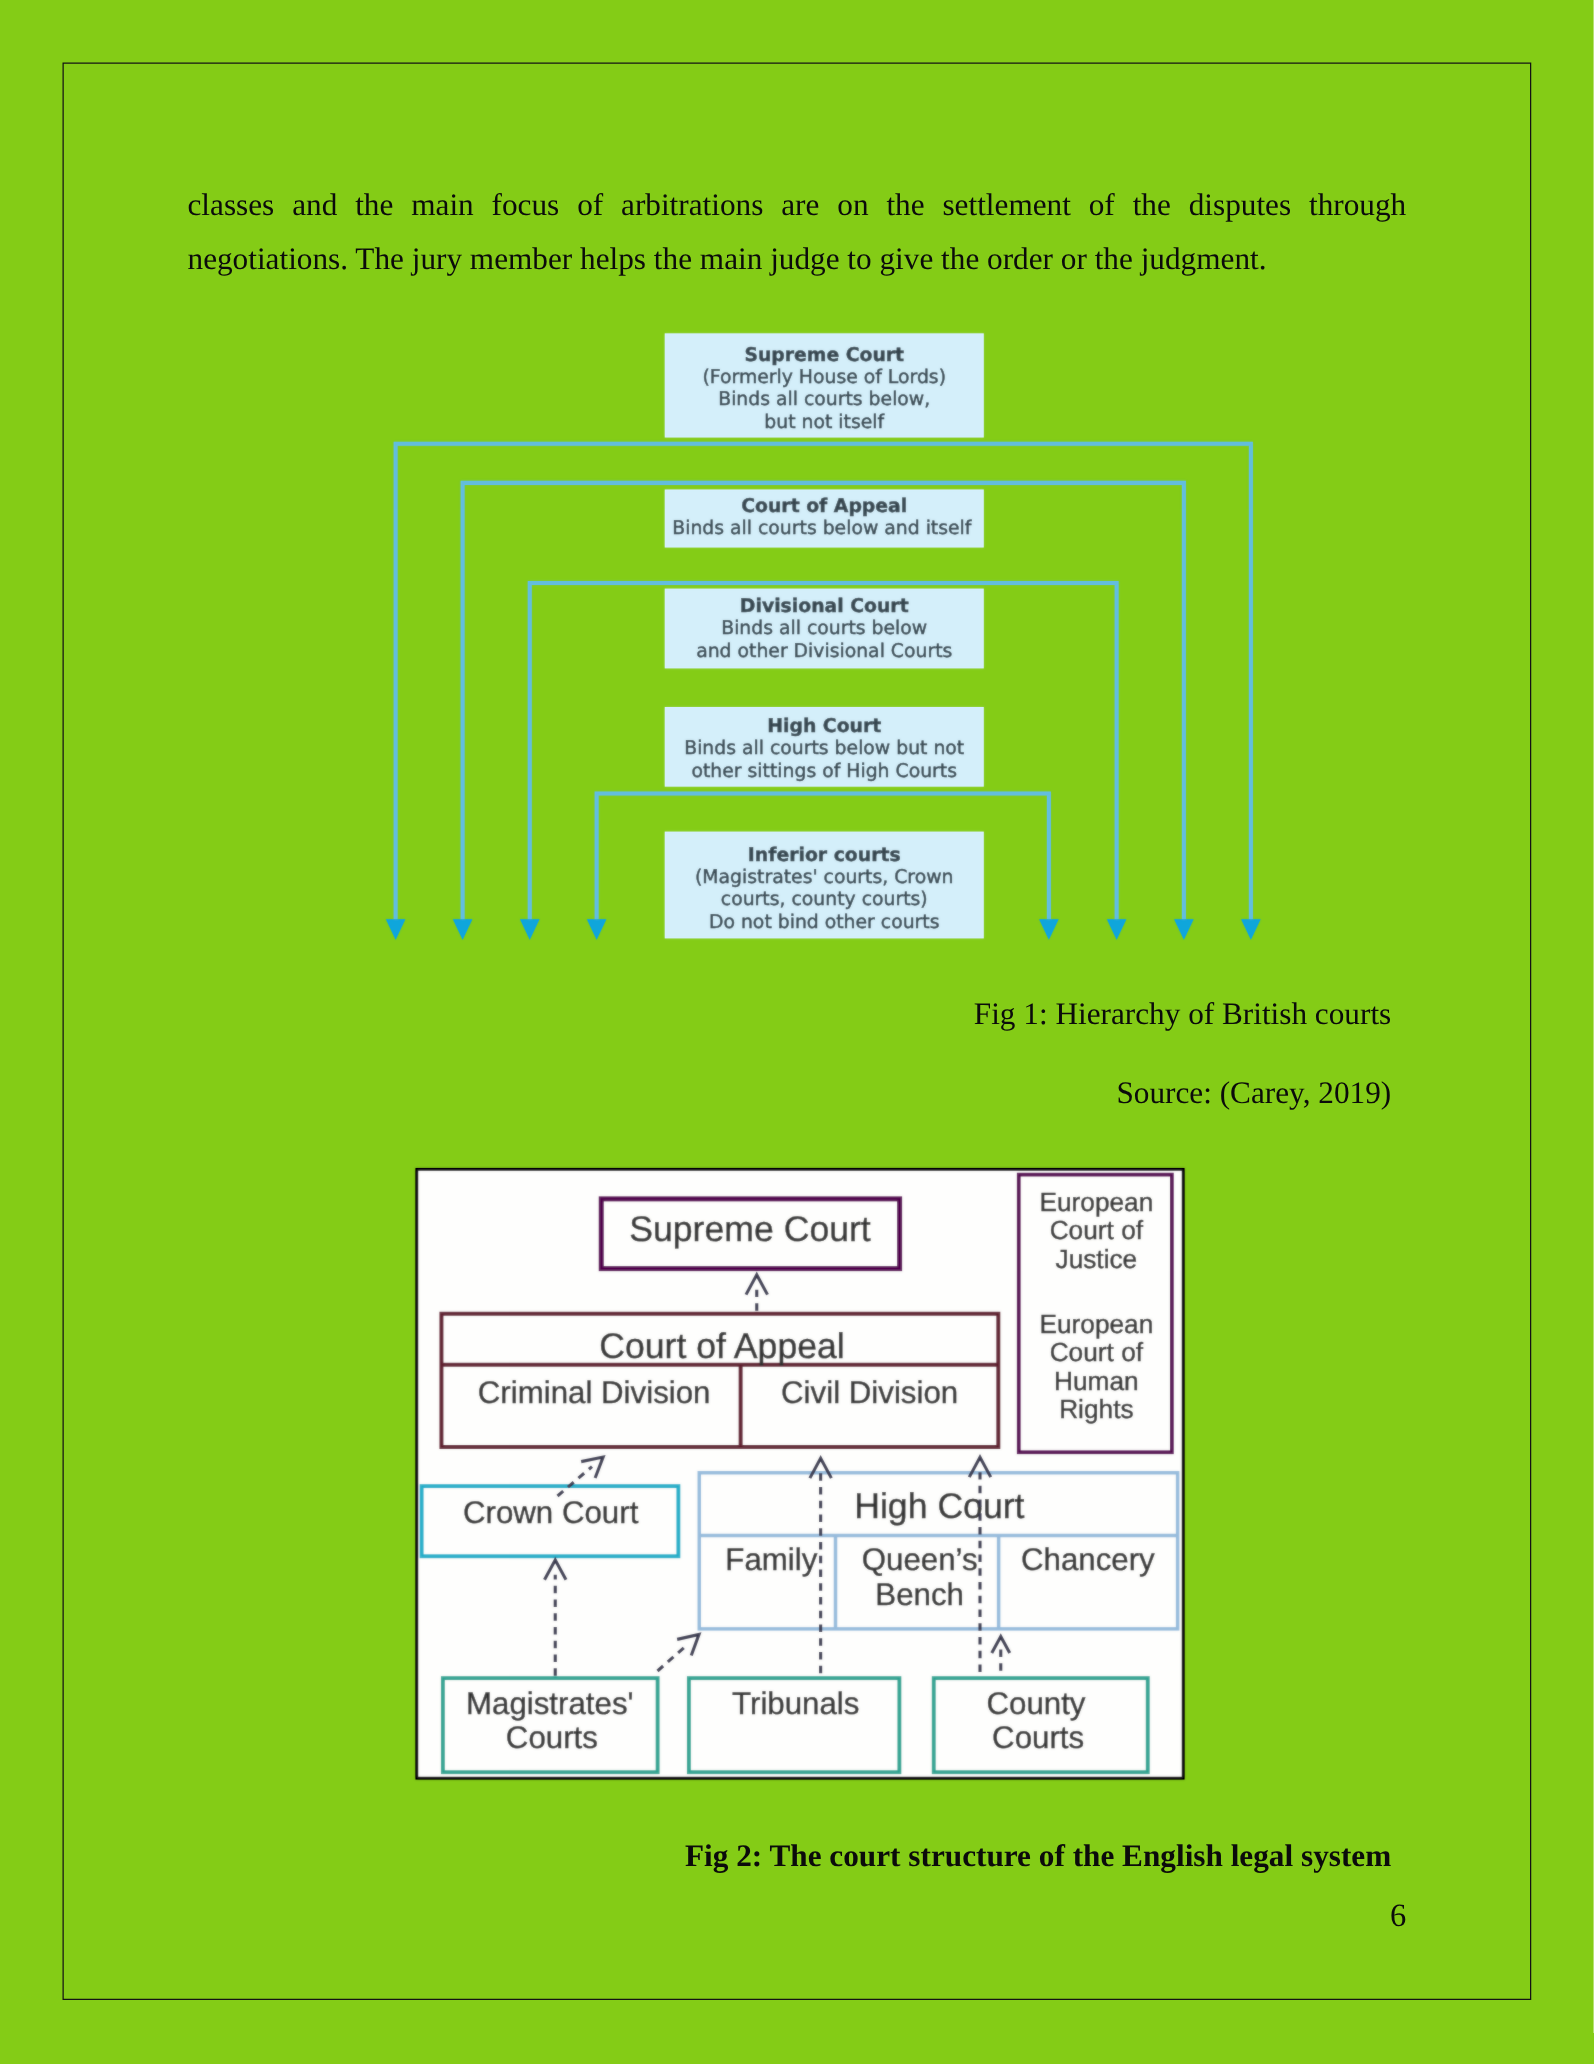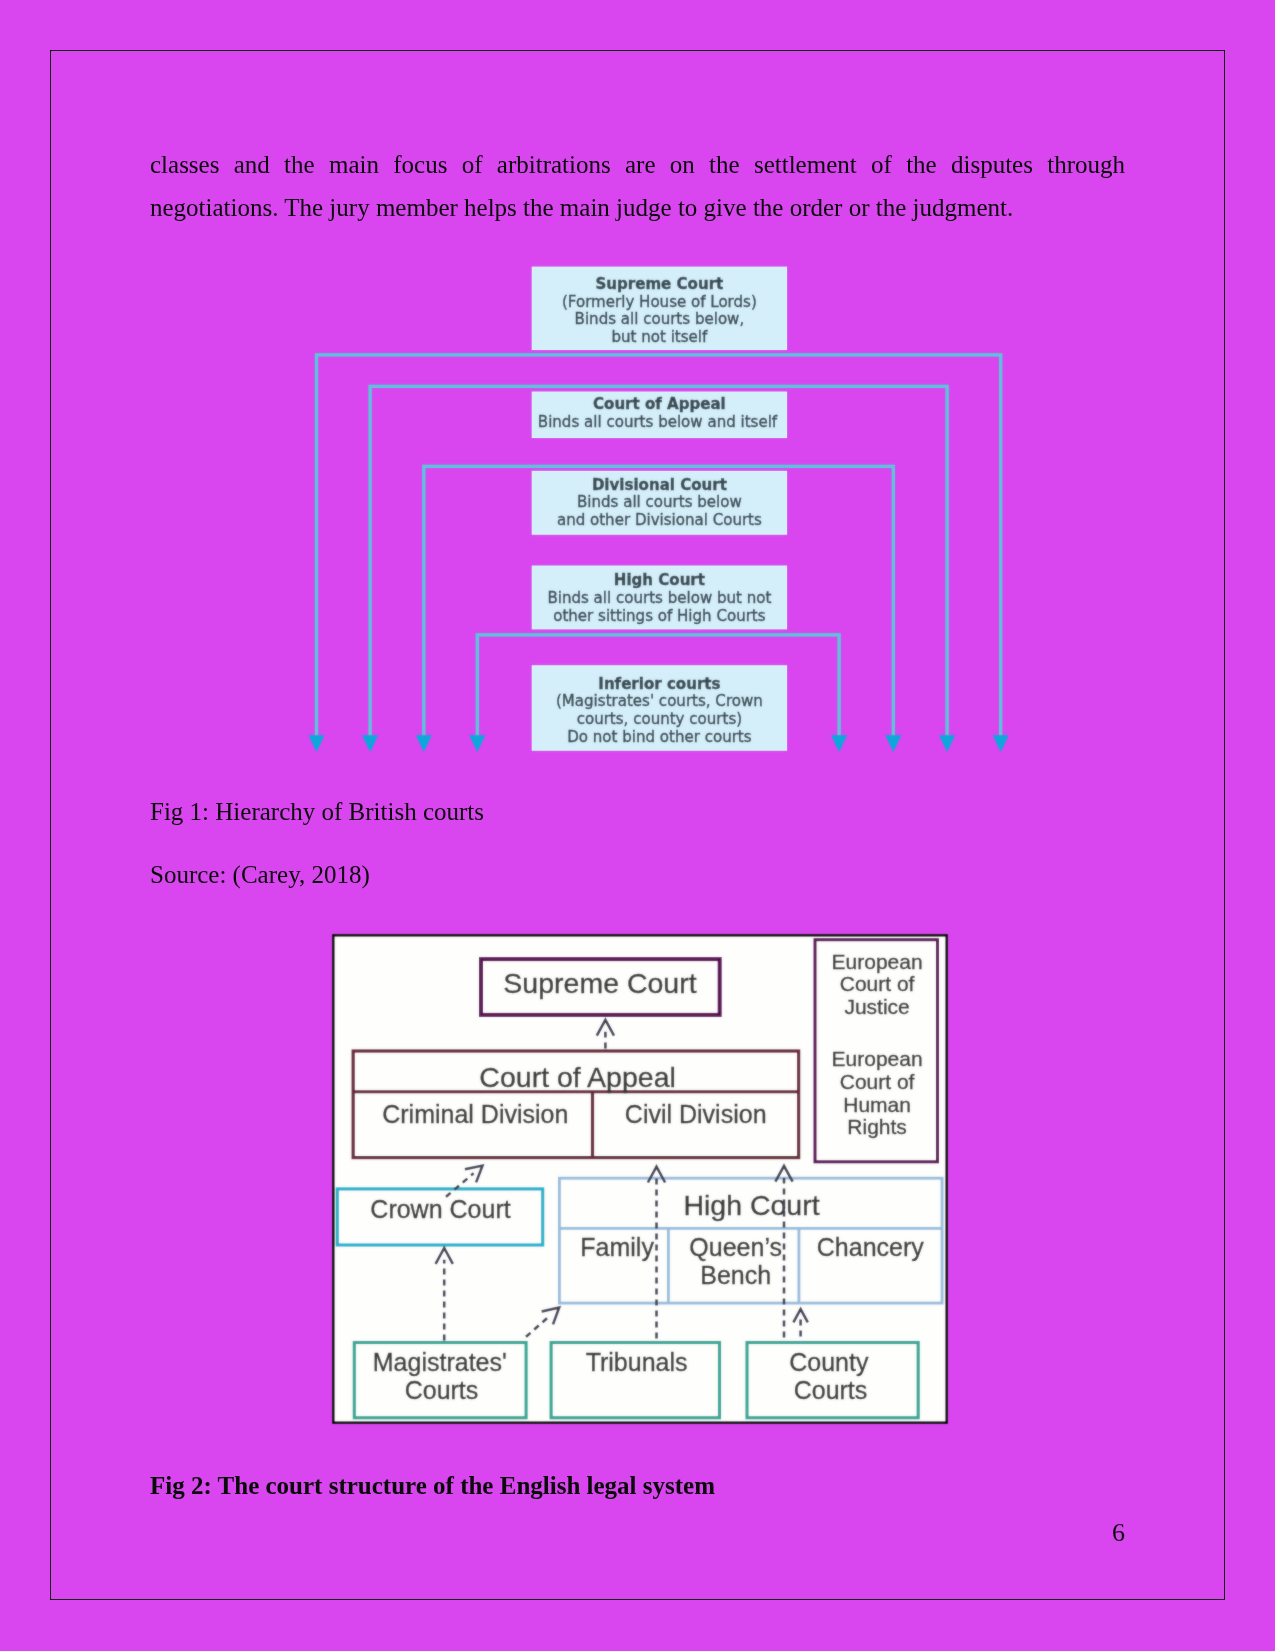--- a/index.html
+++ b/index.html
@@ -1,23 +1,23 @@
 <!DOCTYPE html>
 <html><head>
 <meta charset="utf-8">
 <style>
   html,body{margin:0;padding:0;background:#ffffff;}
   body{width:1275px;height:1651px;overflow:hidden;}
-  .page{position:relative;width:1275px;height:1651px;background:#d946ef;}
+  .page{position:relative;width:1275px;height:1651px;background:#84cc16;}
   .page-frame{position:absolute;left:50px;top:50px;width:1174.5px;height:1549.5px;
               box-sizing:border-box;border:1.6px solid #141414;}
   .body-text{position:absolute;left:150px;top:143px;width:975px;
              font-family:"Liberation Serif",serif;font-size:25px;line-height:43px;
              color:#0b0b0b;text-align:justify;margin:0;}
-  .cap{position:absolute;width:975px;left:150px;text-align:left;
+  .cap{position:absolute;width:975px;left:138px;text-align:right;
        font-family:"Liberation Serif",serif;font-size:25px;line-height:30px;color:#0b0b0b;}
   .pageno{position:absolute;left:150px;width:975px;text-align:right;
           font-family:"Liberation Serif",serif;font-size:26px;line-height:26px;color:#0b0b0b;}
   svg{display:block;}
   .f1box{fill:#d4effa;}
   .f1t{font-family:"DejaVu Sans",sans-serif;font-size:15.05px;fill:#33434c;text-anchor:middle;
        stroke:#33434c;stroke-width:0.35px;paint-order:stroke fill;}
   .f1b{font-weight:bold;}
   .f1line{stroke:#63bedd;stroke-width:3.2;fill:none;}
   .f1arrow{fill:#11a6db;}
@@ -84,21 +84,21 @@
       <text class="f1t f1b" x="659.4" y="688.7">Inferior courts</text>
       <text class="f1t" x="659.4" y="706.4">(Magistrates' courts, Crown</text>
       <text class="f1t" x="659.4" y="724.3">courts, county courts)</text>
       <text class="f1t" x="659.4" y="742.0">Do not bind other courts</text>
     </g>
     </g>
     <use href="#fig1content" filter="url(#softblur1)" opacity="0.45"></use>
   </svg>
 
   <div class="cap" style="top:797.3px;">Fig 1: Hierarchy of British courts</div>
-  <div class="cap" style="top:860px;">Source: (Carey, 2018)</div>
+  <div class="cap" style="top:860px;">Source: (Carey, 2019)</div>
 
   <svg class="fig2" style="position:absolute;left:325px;top:925px;width:635px;height:510px;" viewBox="325 925 635 510">
     <defs>
         <filter id="softblur2" x="-6%" y="-6%" width="112%" height="112%">
           <feGaussianBlur stdDeviation="1"></feGaussianBlur>
         </filter>
       </defs>
     <g id="fig2content">
     <rect x="333.5" y="935.5" width="613" height="487" fill="#fefefd" stroke="#000000" stroke-width="2.2"></rect>
 

